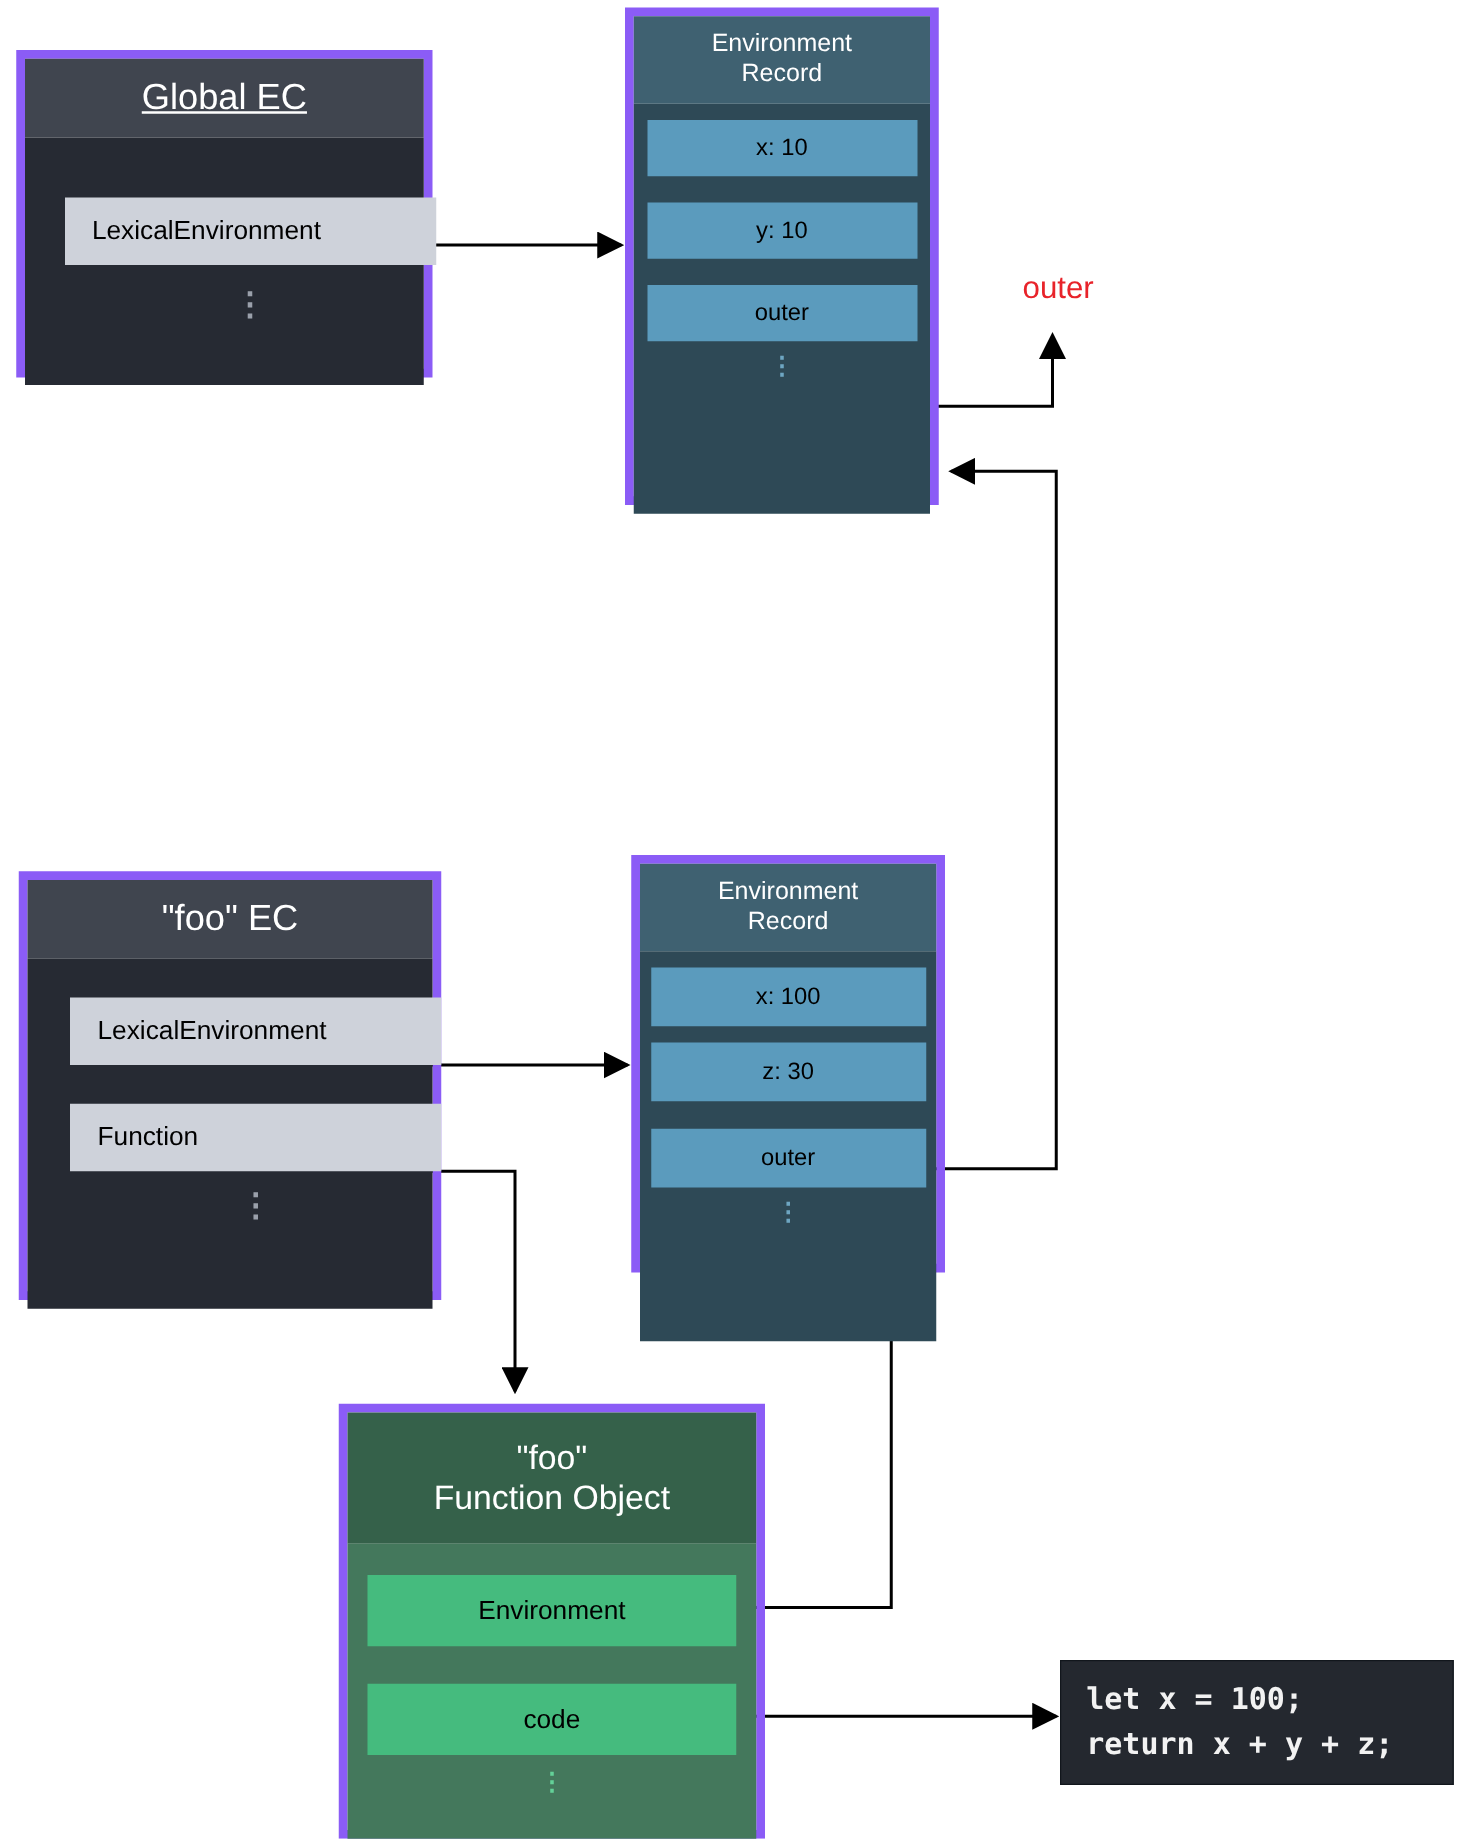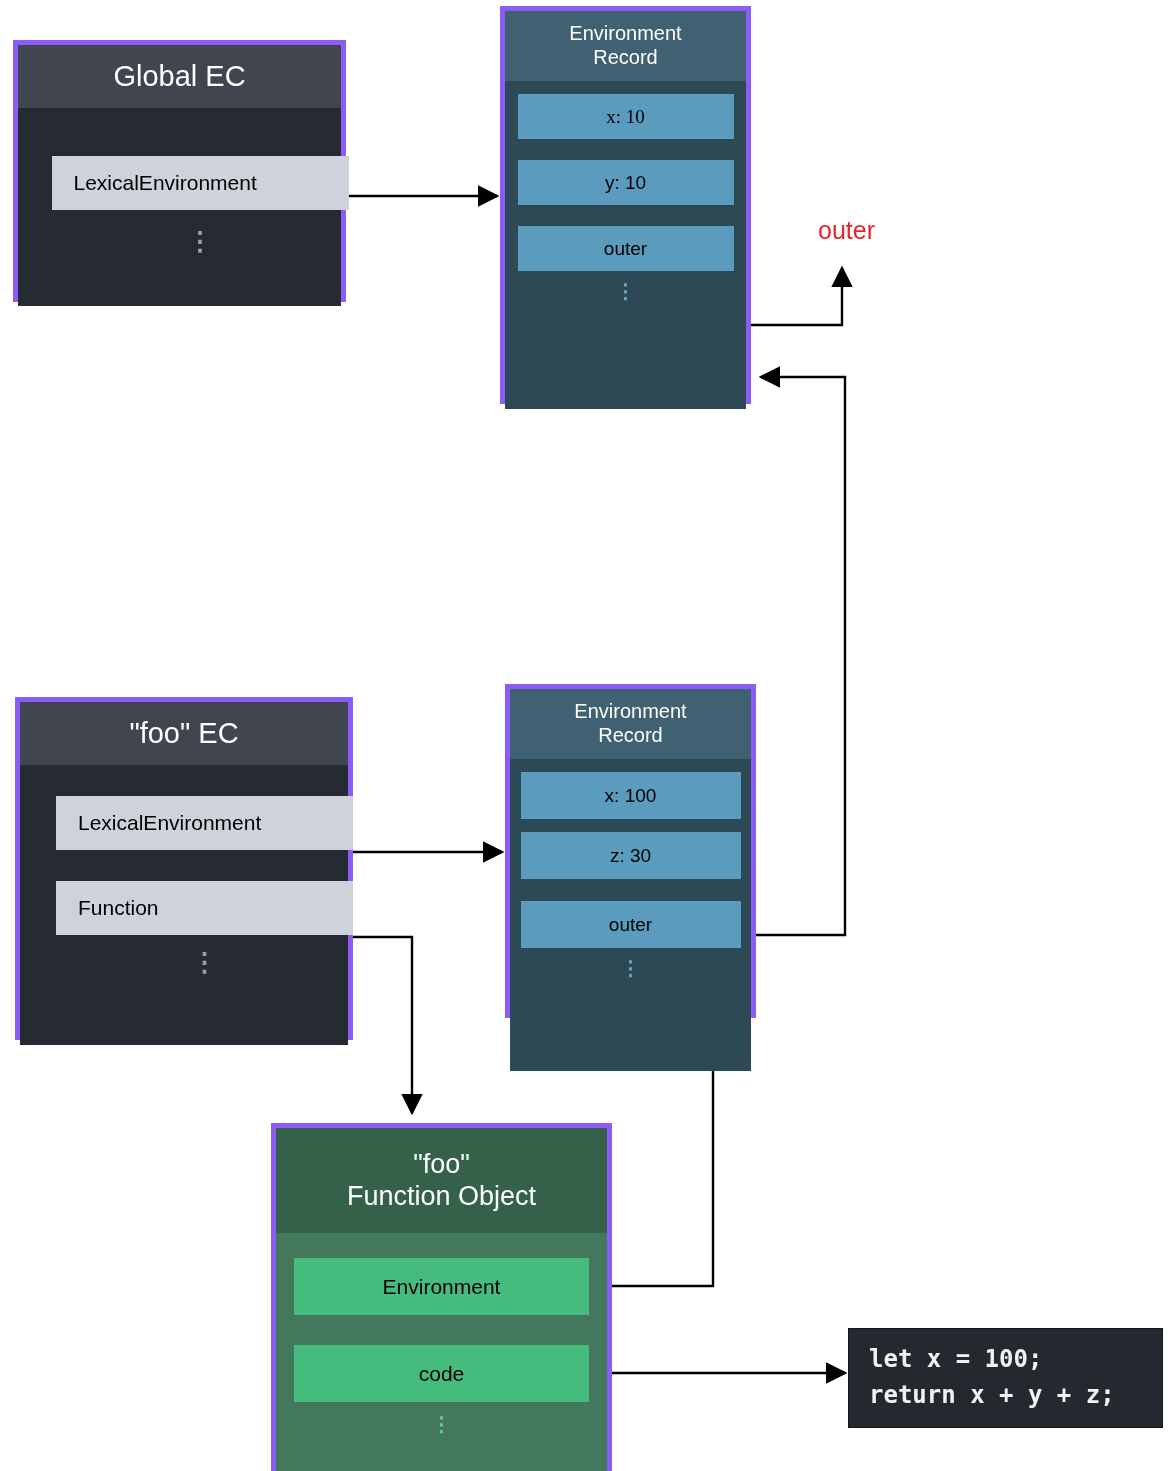--- a/index.html
+++ b/index.html
@@ -16,21 +16,21 @@
   }
   #canvas {
     position: absolute;
     left: 0; top: 0;
     width: 1171px;
     height: 1471px;
   }
   .node {
     position: absolute;
     box-sizing: border-box;
-    border: 5px solid #8b5cf6;
+    border: 7px solid #8b5cf6;
     z-index: 3;
   }
   .node-header {
     text-align: center;
     color: #ffffff;
     box-sizing: border-box;
     display: flex;
     flex-direction: column;
     align-items: center;
     justify-content: center;
@@ -141,34 +141,34 @@
     <path d="M576,1286 L713,1286 L713,1019" stroke="#000000" stroke-width="2.4" fill="none" marker-end="url(#arrow)"></path>
   </g>
 
   <g>
     <circle cx="576" cy="1373" r="6" fill="#000000"></circle>
     <path d="M576,1373 L845,1373" stroke="#000000" stroke-width="2.4" fill="none" marker-end="url(#arrow)"></path>
   </g>
 </svg>
 
 <div class="node ec" style="left:13px; top:40px; width:333px; height:262px;">
-  <div class="node-header" style="height:63px;">Global EC</div>
+  <div class="node-header" style="height:63px;text-decoration:underline;">Global EC</div>
   <div class="node-body" style="height:198px; padding-top:48px;">
     <div class="slot" style="width:297px; height:54px;">
       <span>LexicalEnvironment</span>
     </div>
     <div class="dots" style="font-size:26px; margin-top:20px;">⋮</div>
   </div>
 </div>
 
 <div class="node er" style="left:500px; top:6px; width:251px; height:398px;">
   <div class="node-header" style="height:70px;">Environment
 Record</div>
   <div class="node-body" style="height:328px; padding-top:13px;">
-    <div class="slot" style="width:216px; height:45px;font-family:Liberation Serif, serif;">
+    <div class="slot" style="width:216px; height:45px;">
       <span>x: 10</span>
     </div>
     <div class="slot" style="width:216px; height:45px; margin-top:21px;">
       <span>y: 10</span>
     </div>
     <div class="slot" style="width:216px; height:45px; margin-top:21px;">
       <span>outer</span>
     </div>
     <div class="dots" style="font-size:20px; margin-top:12px;">⋮</div>
   </div>

